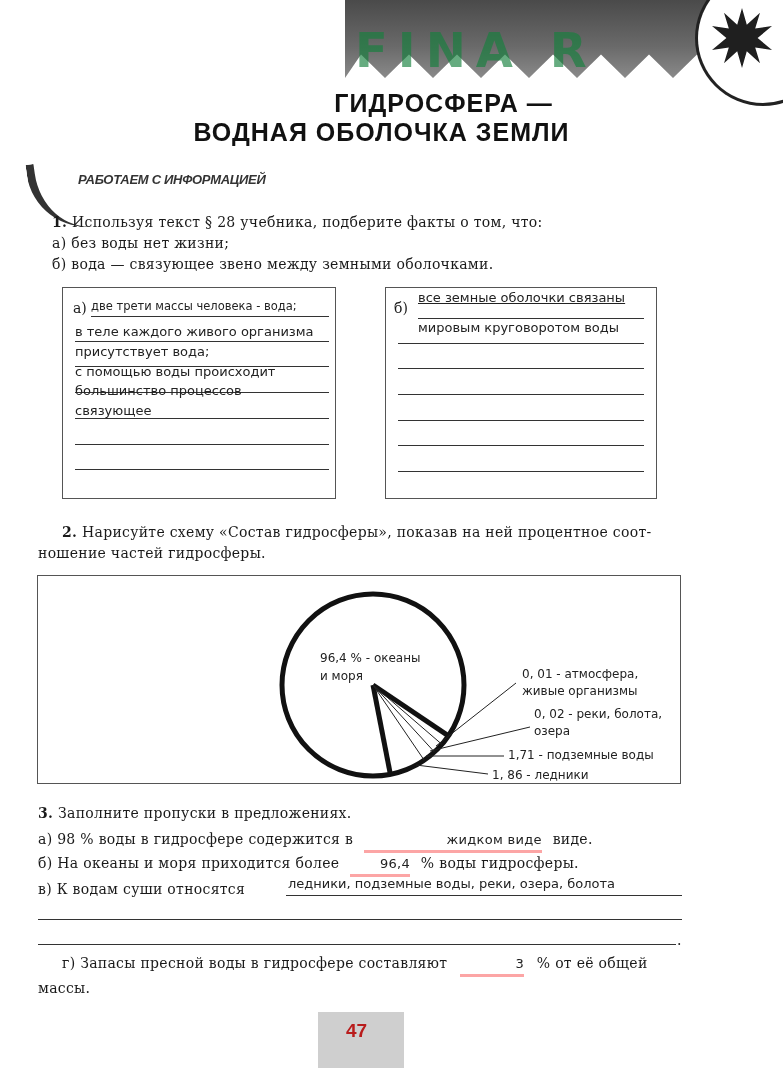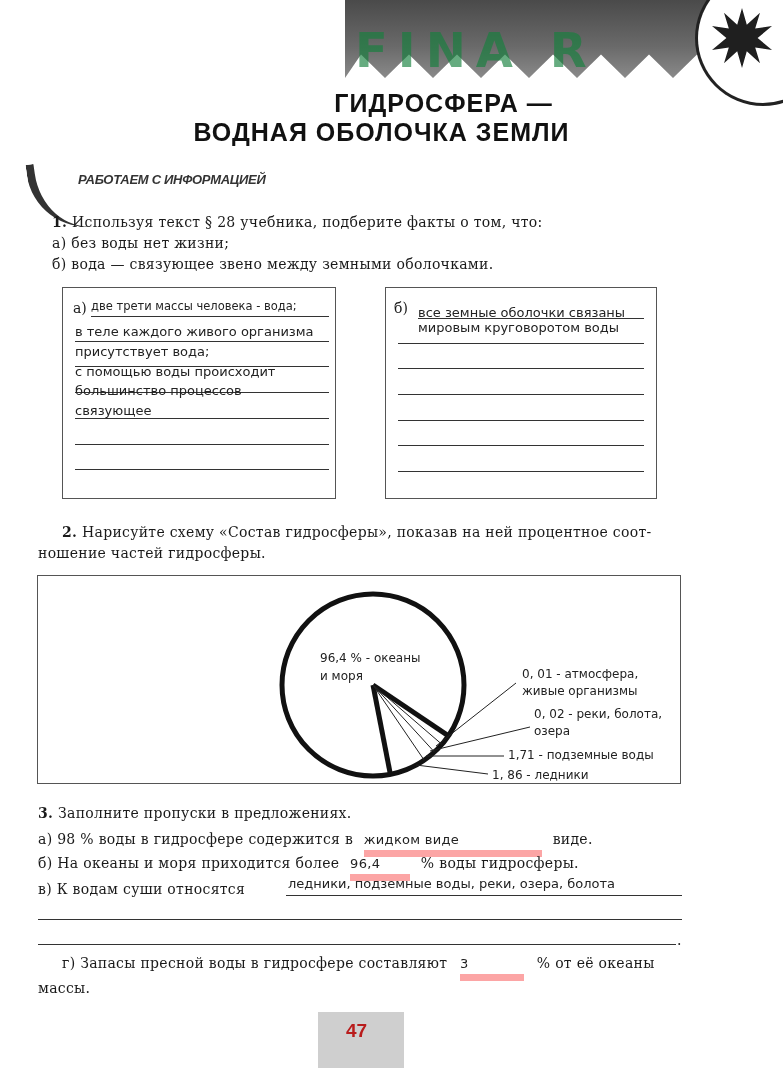--- a/index.html
+++ b/index.html
@@ -30,21 +30,21 @@
 
   .q { font-size: 14px; line-height: 20px; letter-spacing: .3px; }
   .q b { font-weight: bold; }
 
   .box { border: 1.5px solid #555; background: #fff; }
   .hand { font-family: "DejaVu Sans", sans-serif; font-size: 13px; color: #222; white-space: nowrap; }
   .rule { position: absolute; height: 0; border-top: 1px solid #333; }
 
   .chart-box { left: 37px; top: 575px; width: 642px; height: 207px; border: 1.5px solid #555; }
 
-  .blank { border-bottom: 7px solid #fca5a5; display: inline-block; text-align: left; }
+  .blank { border-bottom: 3px solid #fca5a5; display: inline-block; text-align: right; }
 
   .page-tab { left: 318px; top: 1012px; width: 86px; height: 56px; background: #cfcfcf; }
   .page-num { left: 346px; top: 1020px; font-family: "Liberation Sans", sans-serif; font-weight: bold;
               font-size: 19px; color: #b91c1c; }
 </style>
 </head>
 <body>
 
 <div class="abs banner"></div>
 <div class="abs banner-letters">FINA R</div>
@@ -76,21 +76,21 @@
   <div class="rule" style="left:12px; width:254px; top:104px;"></div>
   <div class="abs hand" style="left:12px; top:95px;">большинство процессов</div>
   <div class="abs hand" style="left:12px; top:115px;">связующее</div>
   <div class="rule" style="left:12px; width:254px; top:130px;"></div>
   <div class="rule" style="left:12px; width:254px; top:156px;"></div>
   <div class="rule" style="left:12px; width:254px; top:181px;"></div>
 </div>
 
 <div class="abs box" style="left:385px; top:287px; width:270px; height:210px;">
   <span class="abs" style="left:8px; top:12px; font-size:14px;">б)</span>
-  <div class="abs hand" style="left:32px; top:17px;">все земные оболочки связаны</div>
+  <div class="abs hand" style="left:32px; top:2px;text-decoration:underline;">все земные оболочки связаны</div>
   <div class="rule" style="left:32px; width:226px; top:30px;"></div>
   <div class="abs hand" style="left:32px; top:32px;">мировым круговоротом воды</div>
   <div class="rule" style="left:12px; width:246px; top:55px;"></div>
   <div class="rule" style="left:12px; width:246px; top:80px;"></div>
   <div class="rule" style="left:12px; width:246px; top:106px;"></div>
   <div class="rule" style="left:12px; width:246px; top:132px;"></div>
   <div class="rule" style="left:12px; width:246px; top:157px;"></div>
   <div class="rule" style="left:12px; width:246px; top:183px;"></div>
 </div>
 
@@ -145,18 +145,18 @@
 </div>
 <div class="abs hand" style="left:288px; top:876px;">ледники, подземные воды, реки, озера, болота</div>
 <div class="rule" style="left:286px; width:396px; top:895px;"></div>
 <div class="rule" style="left:38px; width:644px; top:919px;"></div>
 <div class="rule" style="left:38px; width:638px; top:944px;"></div>
 <div class="abs q" style="left:677px; top:930px;">.</div>
 
 <div class="abs q" style="left:62px; top:953px; white-space:nowrap;">
   <span>г) Запасы пресной воды в гидросфере составляют</span>
   <span class="blank hand" style="width:64px; margin:0 8px;">3</span>
-  <span>% от её океаны</span>
+  <span>% от её общей</span>
 </div>
 <div class="abs q" style="left:38px; top:978px;">массы.</div>
 
 <div class="abs page-tab"></div>
 <div class="abs page-num">47</div>
 
 </body></html>

